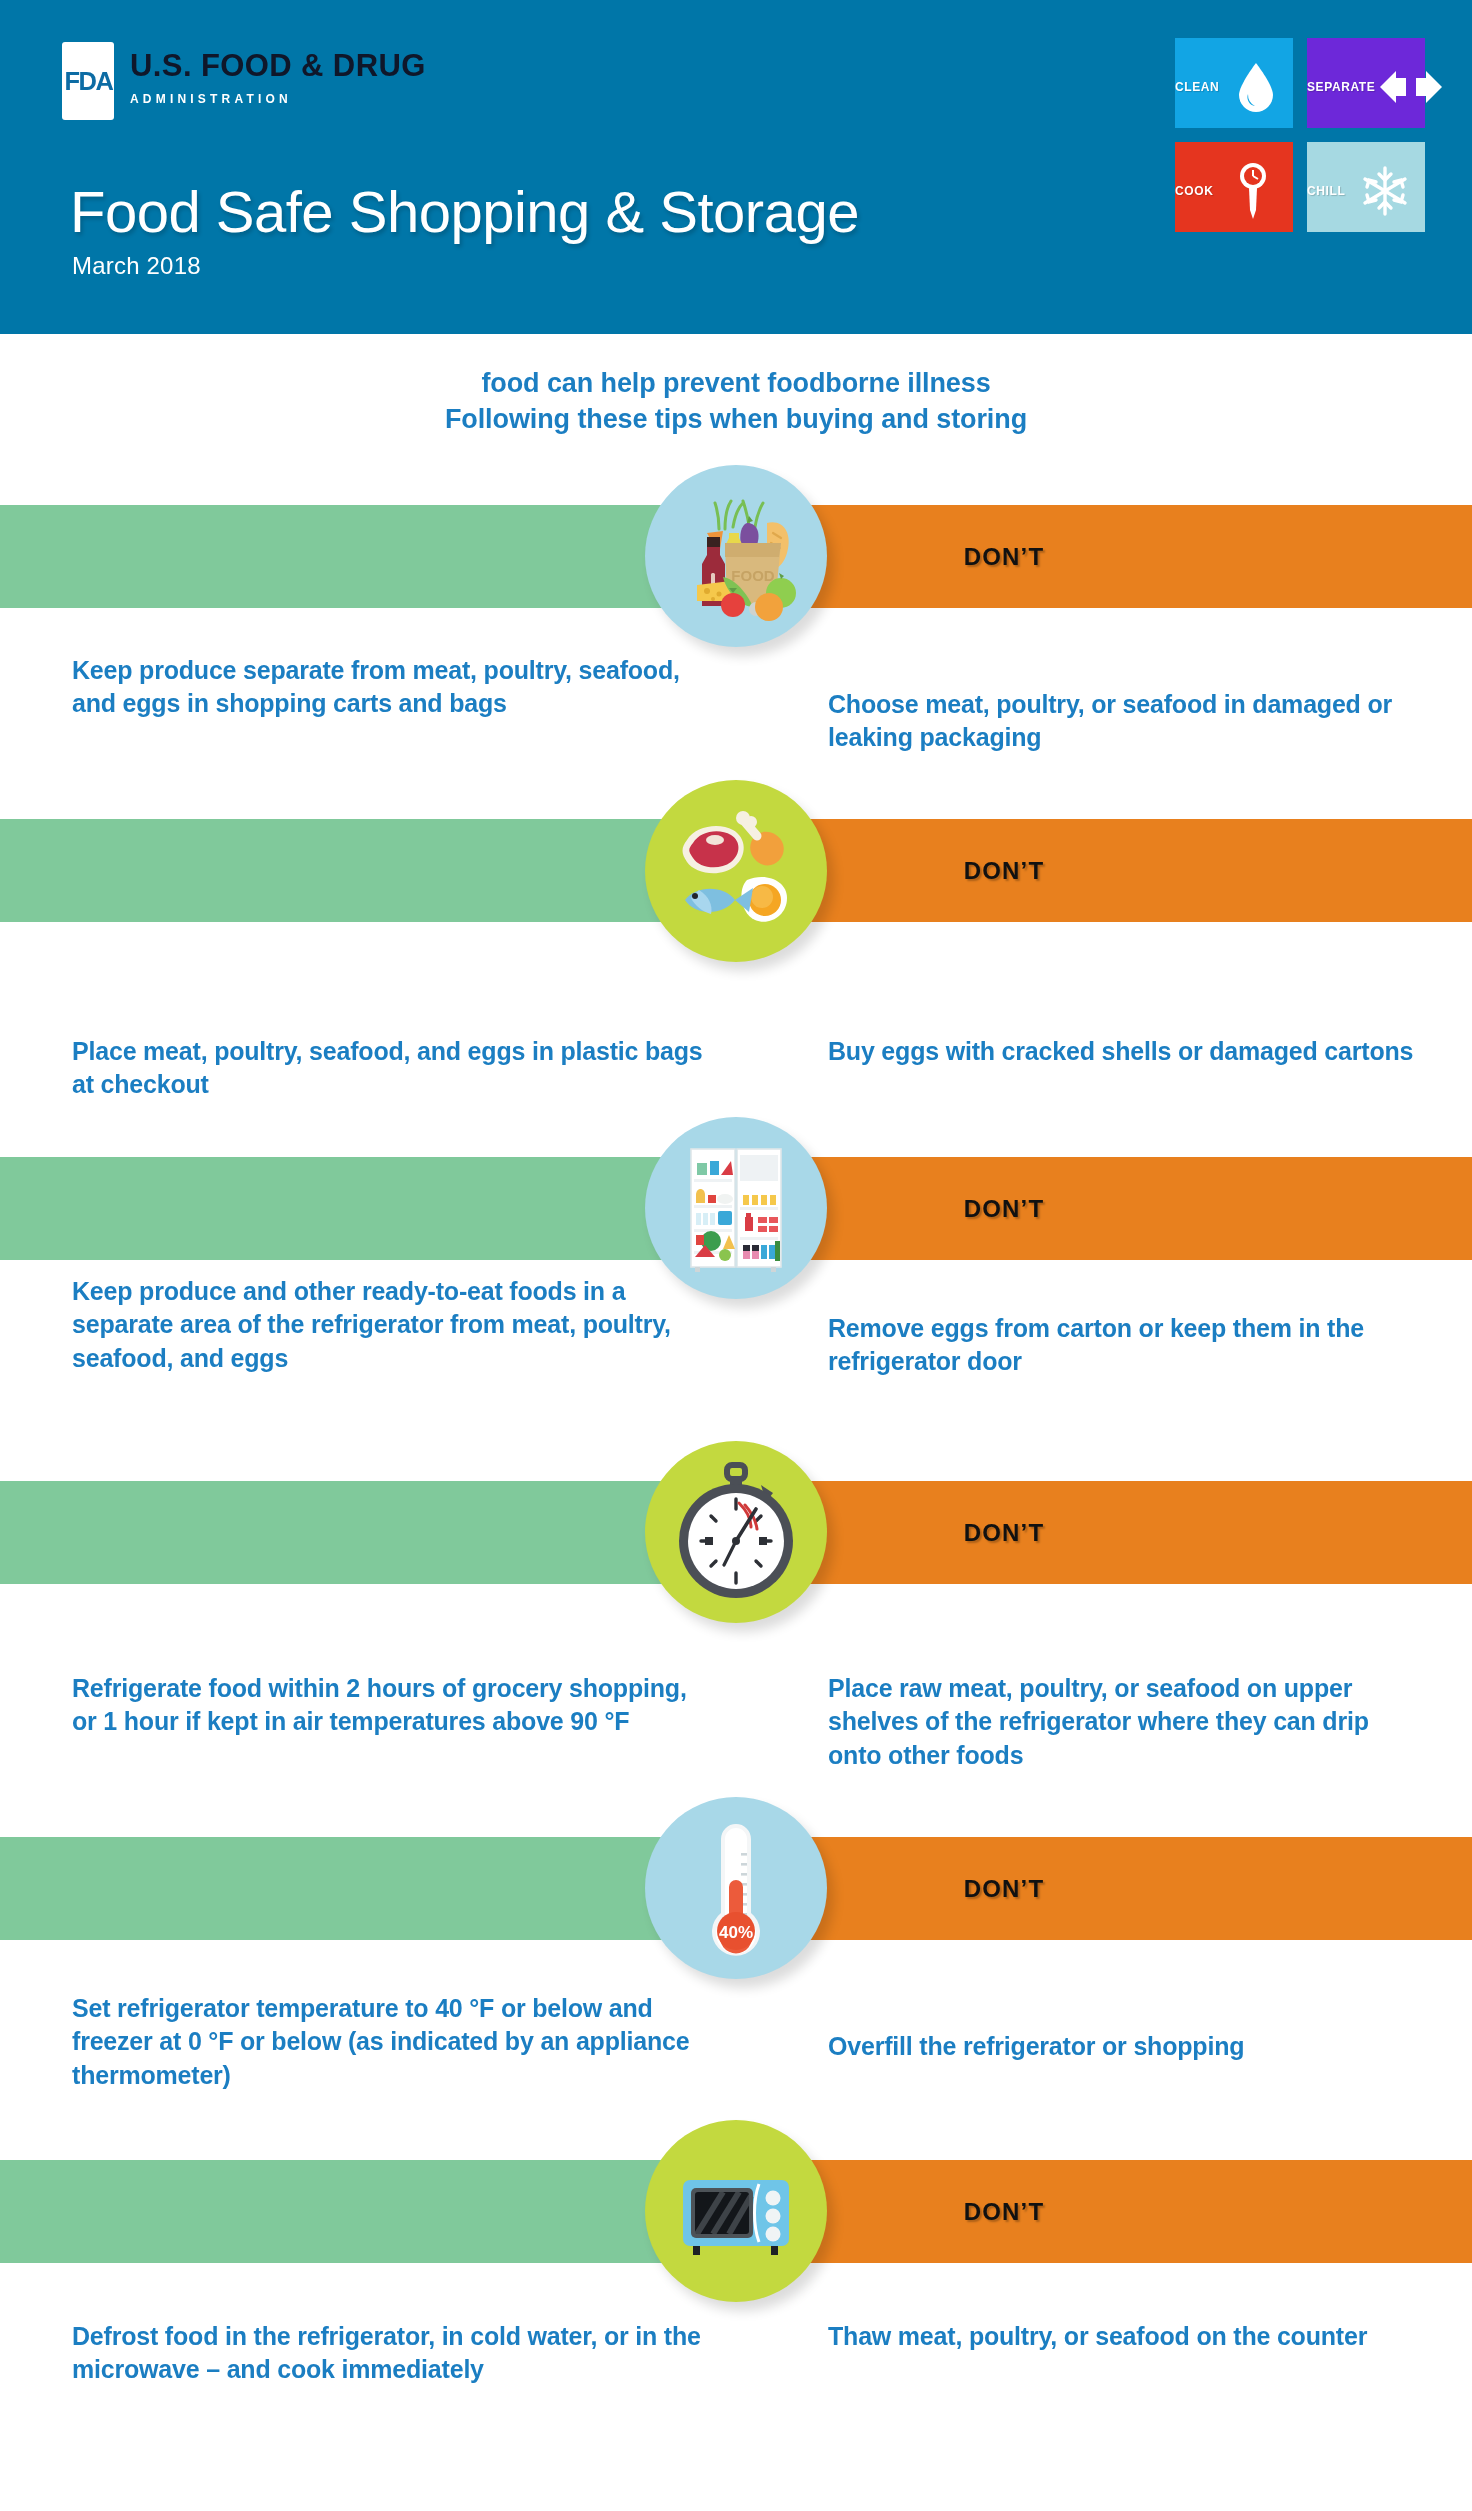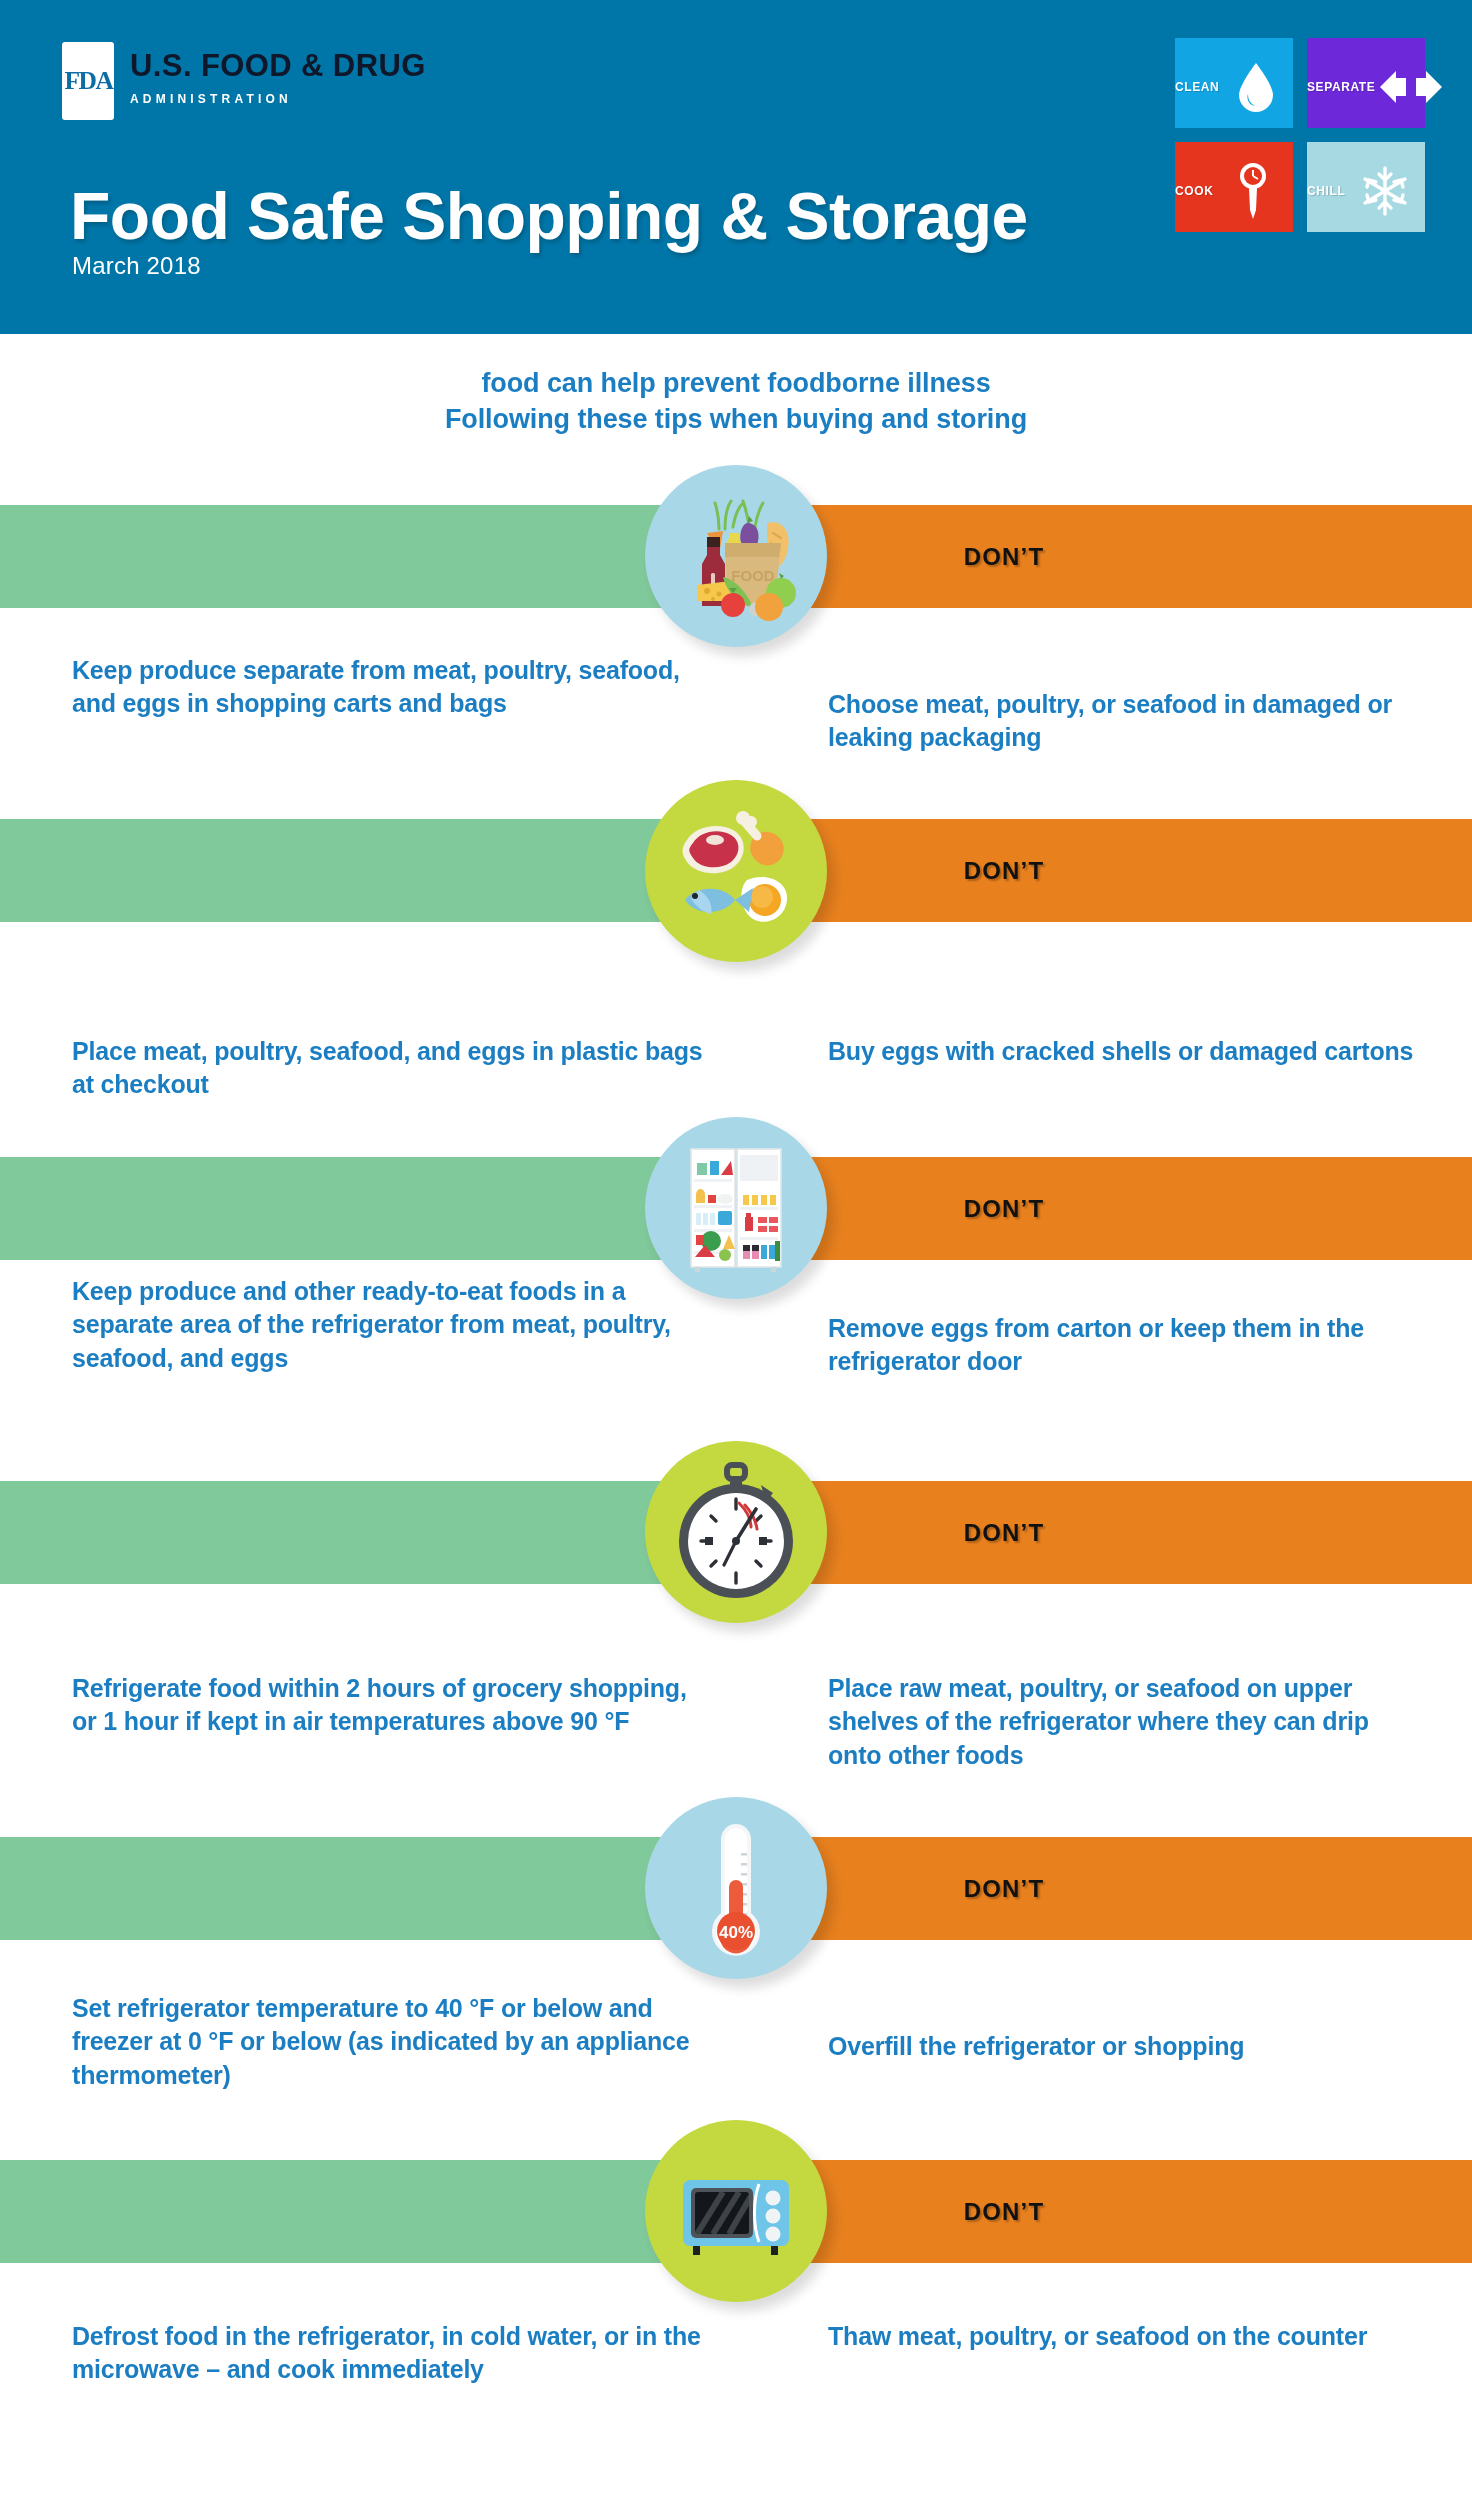--- a/index.html
+++ b/index.html
@@ -27,38 +27,38 @@
     background: #ffffff;
     border-radius: 3px;
     display: flex; align-items: center; justify-content: center;
     flex: none;
   }
   .fda-mark-text {
     color: #0d6ca4;
     font-size: 25px;
     font-weight: bold;
     letter-spacing: -1.5px;
-    font-family: Liberation Serif, serif;
+    font-family: Liberation Sans, sans-serif;
     transform: scaleX(1.02);
   }
   .fda-words { margin-left: 16px; padding-top: 8px; }
   .fda-line1 {
     color: #0f172a; font-size: 31px; font-weight: bold;
     letter-spacing: 0.4px; line-height: 1.05;
     white-space: nowrap;
   }
   .fda-line2 {
     color: #ffffff; font-size: 12px; font-weight: bold;
     letter-spacing: 4.2px; margin-top: 9px;
   }
   .hero-title {
     position: absolute; left: 70px; top: 178px;
     color: #ffffff;
-    font-size: 66px;
-    font-weight: bold;
+    font-size: 58px;
+    font-weight: normal;
     letter-spacing: -0.5px;
     text-shadow: 2px 3px 4px rgba(0,0,0,0.20);
     white-space: nowrap;
   }
   .hero-date {
     position: absolute; left: 72px; top: 252px;
     color: #ffffff; font-size: 24px; font-weight: normal;
     letter-spacing: 0.2px;
   }
 

